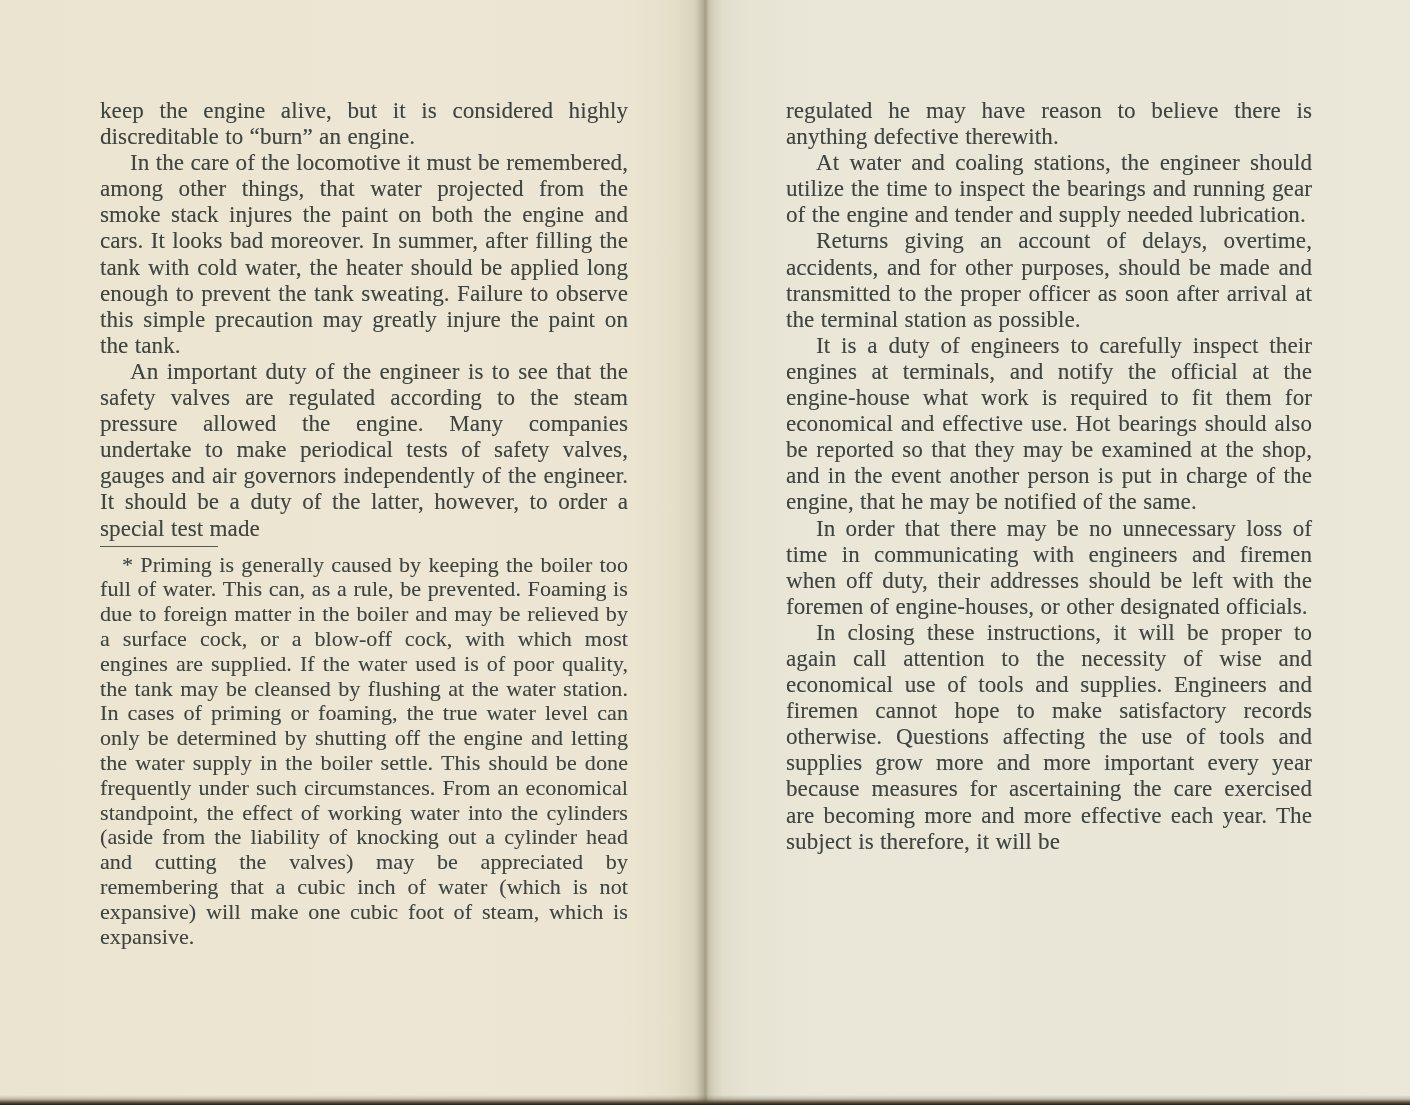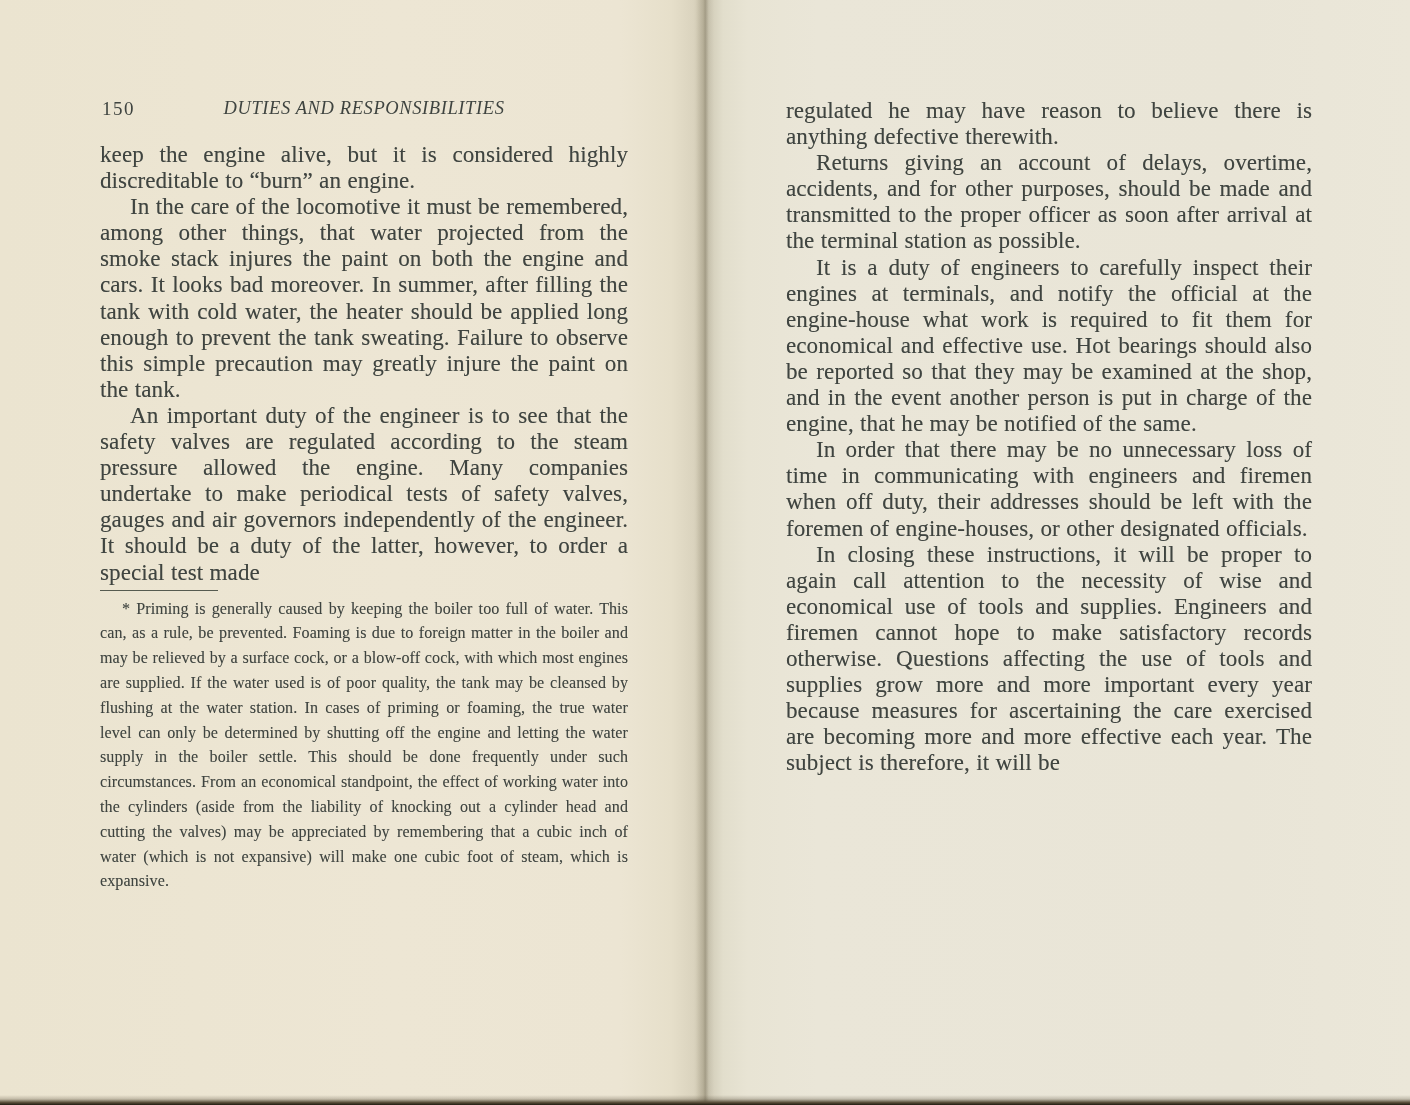--- a/index.html
+++ b/index.html
@@ -87,53 +87,50 @@
   .para.first { text-indent: 0; }
 
   .fn-rule {
     margin-top: 4px;
     width: 118px;
     border: none;
     border-top: 1.6px solid #565b50;
   }
   .footnote {
     margin: 6px 0 0 0;
-    font-size: 16px;
+    font-size: 22px;
     line-height: 24.8px;
     text-align: justify;
     text-indent: 22px;
     letter-spacing: 0.1px;
     word-spacing: 0.5px;
     text-shadow: 0.2px 0.2px 0.4px rgba(63,68,60,0.3);
   }
 </style>
 </head>
 <body>
 
 <div class="spread">
 
   <div class="gutter-crease"></div>
 
   <div class="page-col left">
-    <div class="running-head">
-      <span class="pagenum pagenum-left">150</span>
-      <span class="head-title">DUTIES AND RESPONSIBILITIES</span>
-    </div>
     <div class="body">
       <p class="para first">keep the engine alive, but it is considered highly discreditable to “burn” an engine.</p>
       <p class="para">In the care of the locomotive it must be remembered, among other things, that water projected from the smoke stack injures the paint on both the engine and cars. It looks bad moreover. In summer, after filling the tank with cold water, the heater should be applied long enough to prevent the tank sweating. Failure to observe this simple precaution may greatly injure the paint on the tank.</p>
       <p class="para">An important duty of the engineer is to see that the safety valves are regulated according to the steam pressure allowed the engine. Many companies undertake to make periodical tests of safety valves, gauges and air governors independently of the engineer. It should be a duty of the latter, however, to order a special test made</p>
     </div>
     <div class="fn-rule"></div>
     <p class="footnote">* Priming is generally caused by keeping the boiler too full of water. This can, as a rule, be prevented. Foaming is due to foreign matter in the boiler and may be relieved by a surface cock, or a blow-off cock, with which most engines are supplied. If the water used is of poor quality, the tank may be cleansed by flushing at the water station. In cases of priming or foaming, the true water level can only be determined by shutting off the engine and letting the water supply in the boiler settle. This should be done frequently under such circumstances. From an economical standpoint, the effect of working water into the cylinders (aside from the liability of knocking out a cylinder head and cutting the valves) may be appreciated by remembering that a cubic inch of water (which is not expansive) will make one cubic foot of steam, which is expansive.</p>
   </div>
 
   <div class="page-col right">
     <div class="body">
       <p class="para first">regulated he may have reason to believe there is anything defective therewith.</p>
+      <p class="para">At water and coaling stations, the engineer should utilize the time to inspect the bearings and running gear of the engine and tender and supply needed lubrication.</p>
       <p class="para">Returns giving an account of delays, overtime, accidents, and for other purposes, should be made and transmitted to the proper officer as soon after arrival at the terminal station as possible.</p>
       <p class="para">It is a duty of engineers to carefully inspect their engines at terminals, and notify the official at the engine-house what work is required to fit them for economical and effective use. Hot bearings should also be reported so that they may be examined at the shop, and in the event another person is put in charge of the engine, that he may be notified of the same.</p>
       <p class="para">In order that there may be no unnecessary loss of time in communicating with engineers and firemen when off duty, their addresses should be left with the foremen of engine-houses, or other designated officials.</p>
       <p class="para">In closing these instructions, it will be proper to again call attention to the necessity of wise and economical use of tools and supplies. Engineers and firemen cannot hope to make satisfactory records otherwise. Questions affecting the use of tools and supplies grow more and more important every year because measures for ascertaining the care exercised are becoming more and more effective each year. The subject is therefore, it will be</p>
     </div>
   </div>
 
   <div class="bottom-edge"></div>
 
 </div>

